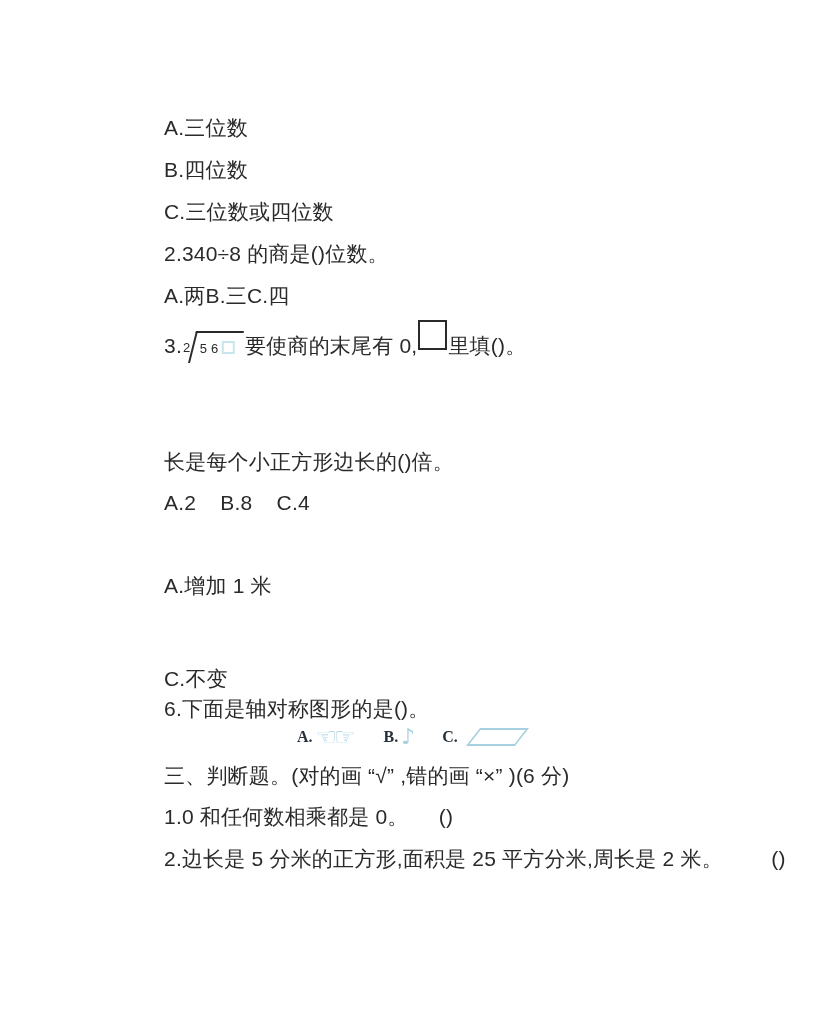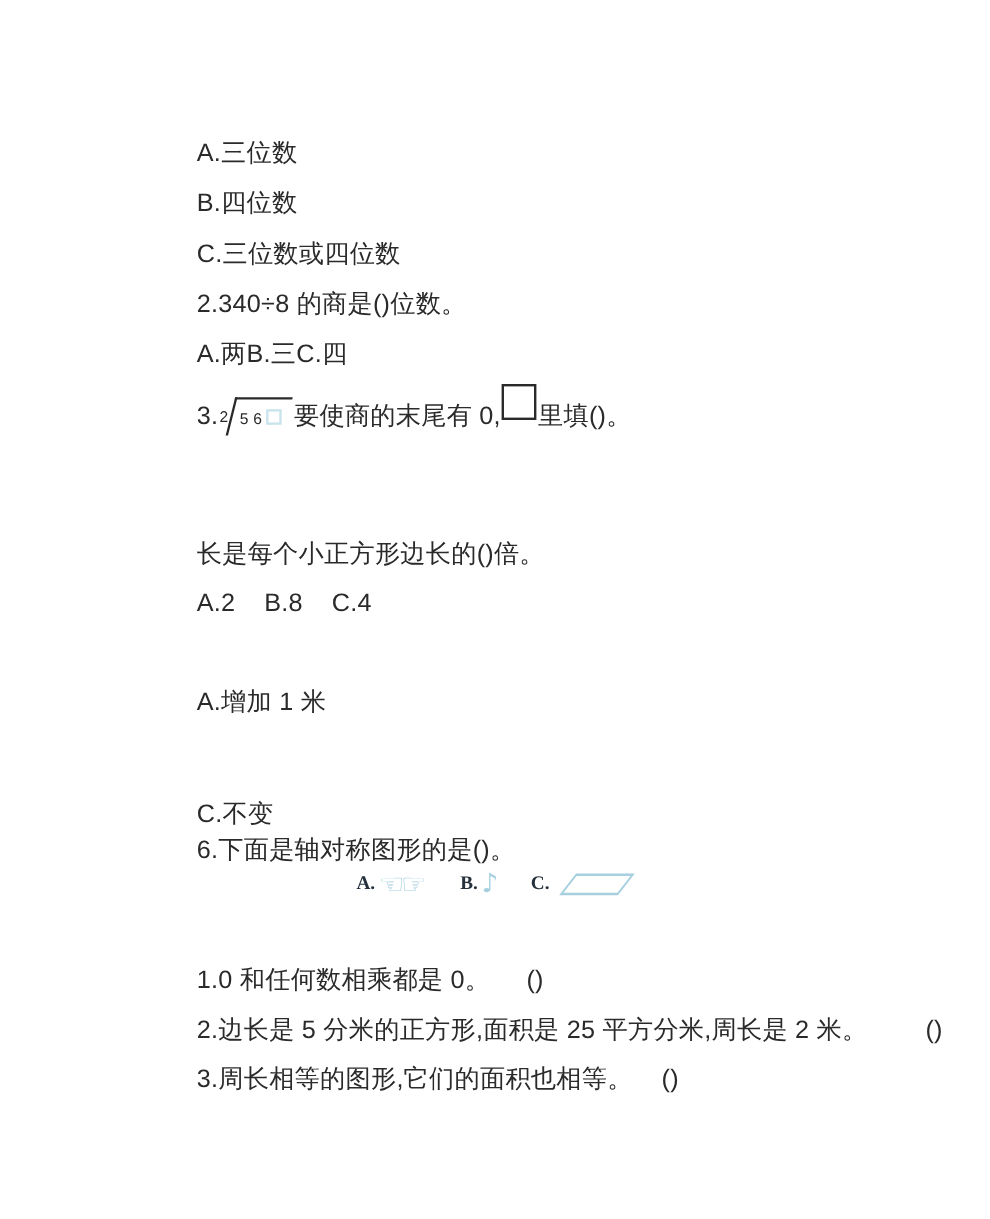--- a/index.html
+++ b/index.html
@@ -138,17 +138,17 @@
 
   <div class="icon-row">
     <span class="ic-label">A.</span>
     <span class="hands-icon">☜☞</span>
     <span class="ic-label lbl-b">B.</span>
     <span class="note-icon">♪</span>
     <span class="ic-label lbl-c">C.</span>
     <span class="pgram-icon"></span>
   </div>
 
+  <div class="line" style="top:761px">三、判断题。(对的画 “√” ,错的画 “×” )(6 分)</div>
   <div class="line" style="top:802px">1.0 和任何数相乘都是 0。     ()</div>
   <div class="line" style="top:844px">2.边长是 5 分米的正方形,面积是 25 平方分米,周长是 2 米。        ()</div>
-  <div class="line" style="top:885px">3.周长相等的图形,它们的面积也相等。    ()</div>
 
 </div>
 
 </body></html>

